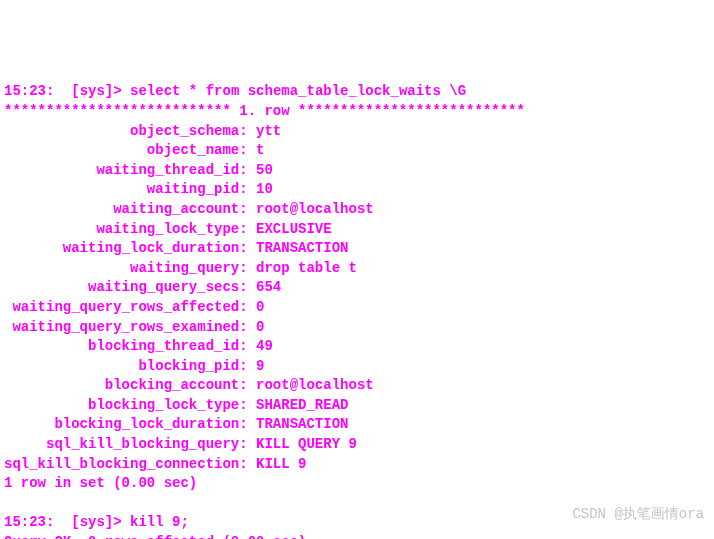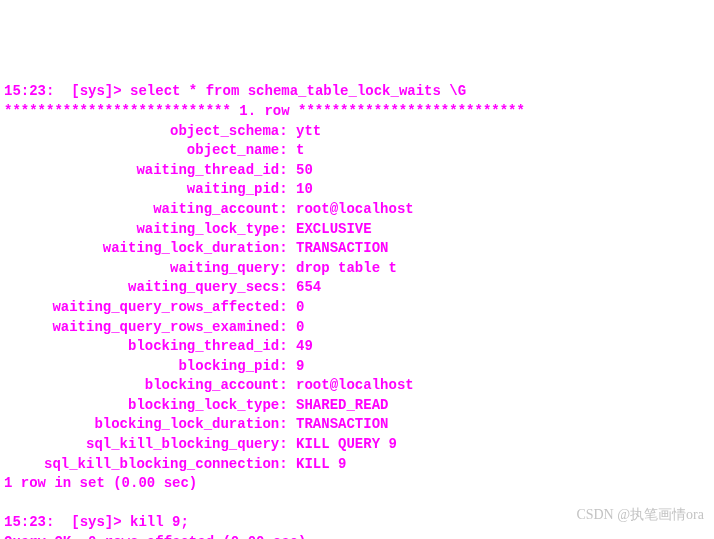--- a/index.html
+++ b/index.html
@@ -9,28 +9,28 @@
       font-family: "Consolas", "Courier New", monospace;
       font-size: 14px;
       line-height: 1.4;
       color: #ff00ff;
       font-weight: bold;
       white-space: pre;
       width: 714px;
       box-sizing: border-box;
     }
     .line { display: block; }
-    .label { display: inline-block; text-align: right; margin-left: 40px; }
+    .label { display: inline-block; text-align: right; }
     .value { display: inline; }
     .watermark {
       position: absolute;
       right: 10px;
       top: 505px;
       color: rgba(180, 180, 180, 0.8);
-      font-family: Liberation Serif, serif;
+      font-family: Liberation Mono, monospace;
       font-weight: normal;
       font-size: 14px;
     }
   </style>
 </head>
 <body>
 
 
 
 <div id="terminal"><div class="line"><span>15:23:</span>  <span>[sys]&gt;</span> <span>select * from schema_table_lock_waits \G</span></div><div class="line"><span>*************************** 1. row ***************************</span></div><div class="line"><span class="label">               object_schema</span><span>: </span><span class="value">ytt</span></div><div class="line"><span class="label">                 object_name</span><span>: </span><span class="value">t</span></div><div class="line"><span class="label">           waiting_thread_id</span><span>: </span><span class="value">50</span></div><div class="line"><span class="label">                 waiting_pid</span><span>: </span><span class="value">10</span></div><div class="line"><span class="label">             waiting_account</span><span>: </span><span class="value">root@localhost</span></div><div class="line"><span class="label">           waiting_lock_type</span><span>: </span><span class="value">EXCLUSIVE</span></div><div class="line"><span class="label">       waiting_lock_duration</span><span>: </span><span class="value">TRANSACTION</span></div><div class="line"><span class="label">               waiting_query</span><span>: </span><span class="value">drop table t</span></div><div class="line"><span class="label">          waiting_query_secs</span><span>: </span><span class="value">654</span></div><div class="line"><span class="label"> waiting_query_rows_affected</span><span>: </span><span class="value">0</span></div><div class="line"><span class="label"> waiting_query_rows_examined</span><span>: </span><span class="value">0</span></div><div class="line"><span class="label">          blocking_thread_id</span><span>: </span><span class="value">49</span></div><div class="line"><span class="label">                blocking_pid</span><span>: </span><span class="value">9</span></div><div class="line"><span class="label">            blocking_account</span><span>: </span><span class="value">root@localhost</span></div><div class="line"><span class="label">          blocking_lock_type</span><span>: </span><span class="value">SHARED_READ</span></div><div class="line"><span class="label">      blocking_lock_duration</span><span>: </span><span class="value">TRANSACTION</span></div><div class="line"><span class="label">     sql_kill_blocking_query</span><span>: </span><span class="value">KILL QUERY 9</span></div><div class="line"><span class="label">sql_kill_blocking_connection</span><span>: </span><span class="value">KILL 9</span></div><div class="line"><span>1 row in set (0.00 sec)</span></div><div class="line">&nbsp;</div><div class="line"><span>15:23:</span>  <span>[sys]&gt;</span> <span>kill 9;</span></div><div class="line"><span>Query OK, 0 rows affected (0.00 sec)</span></div></div>

